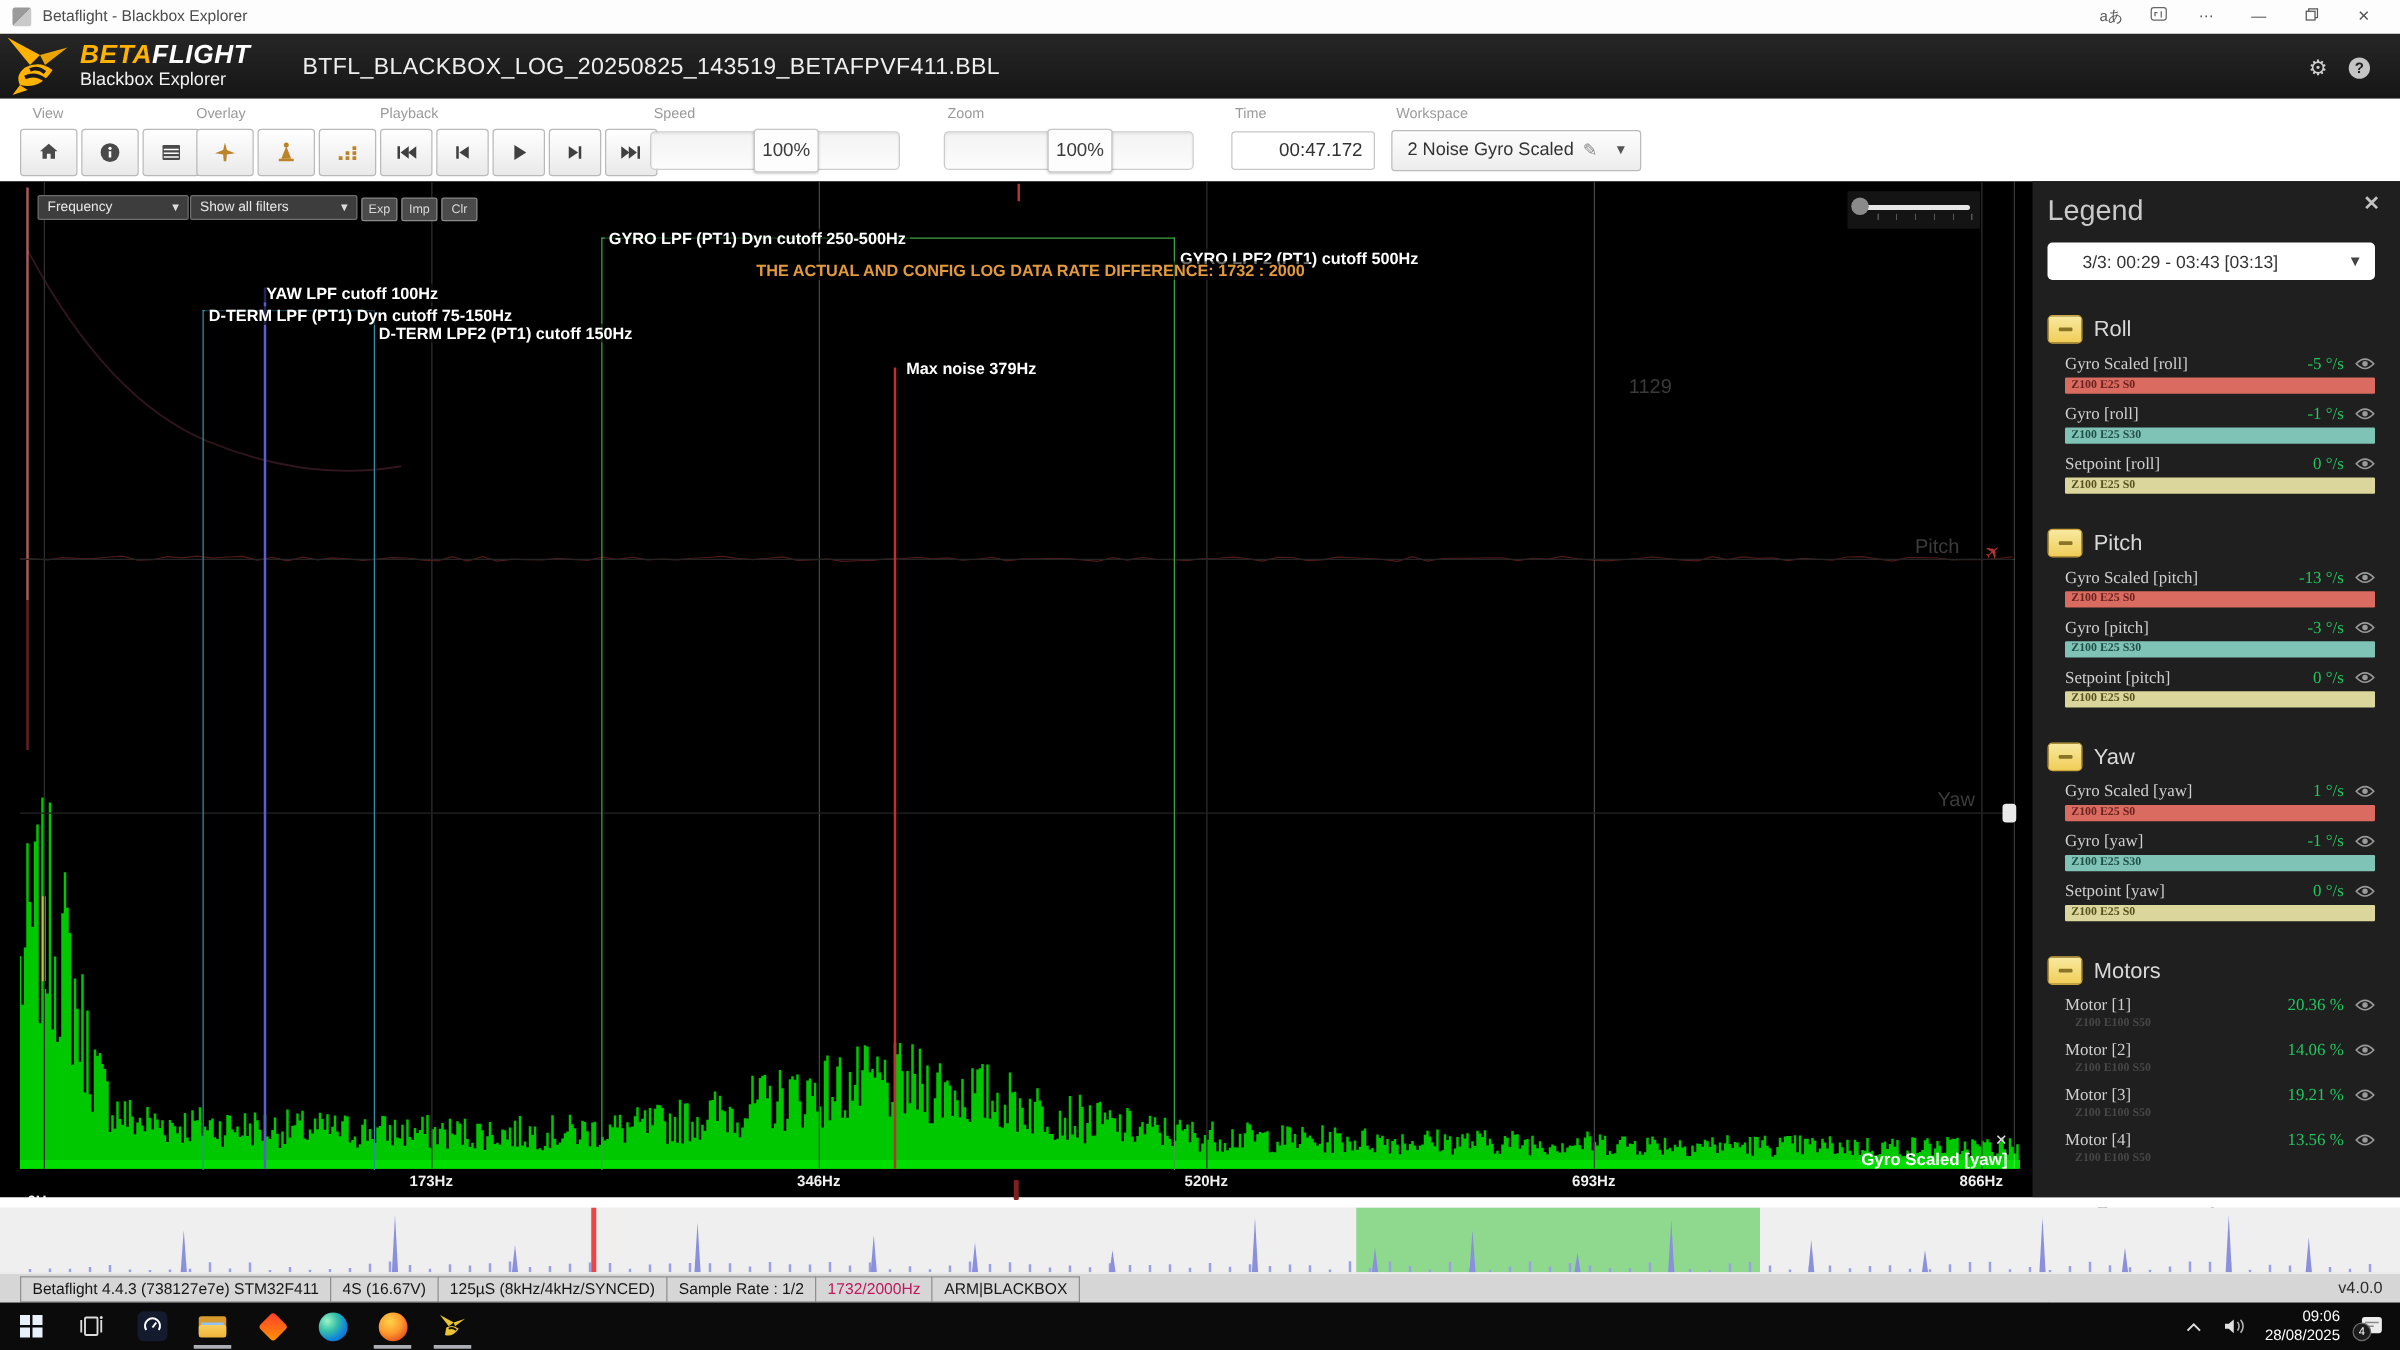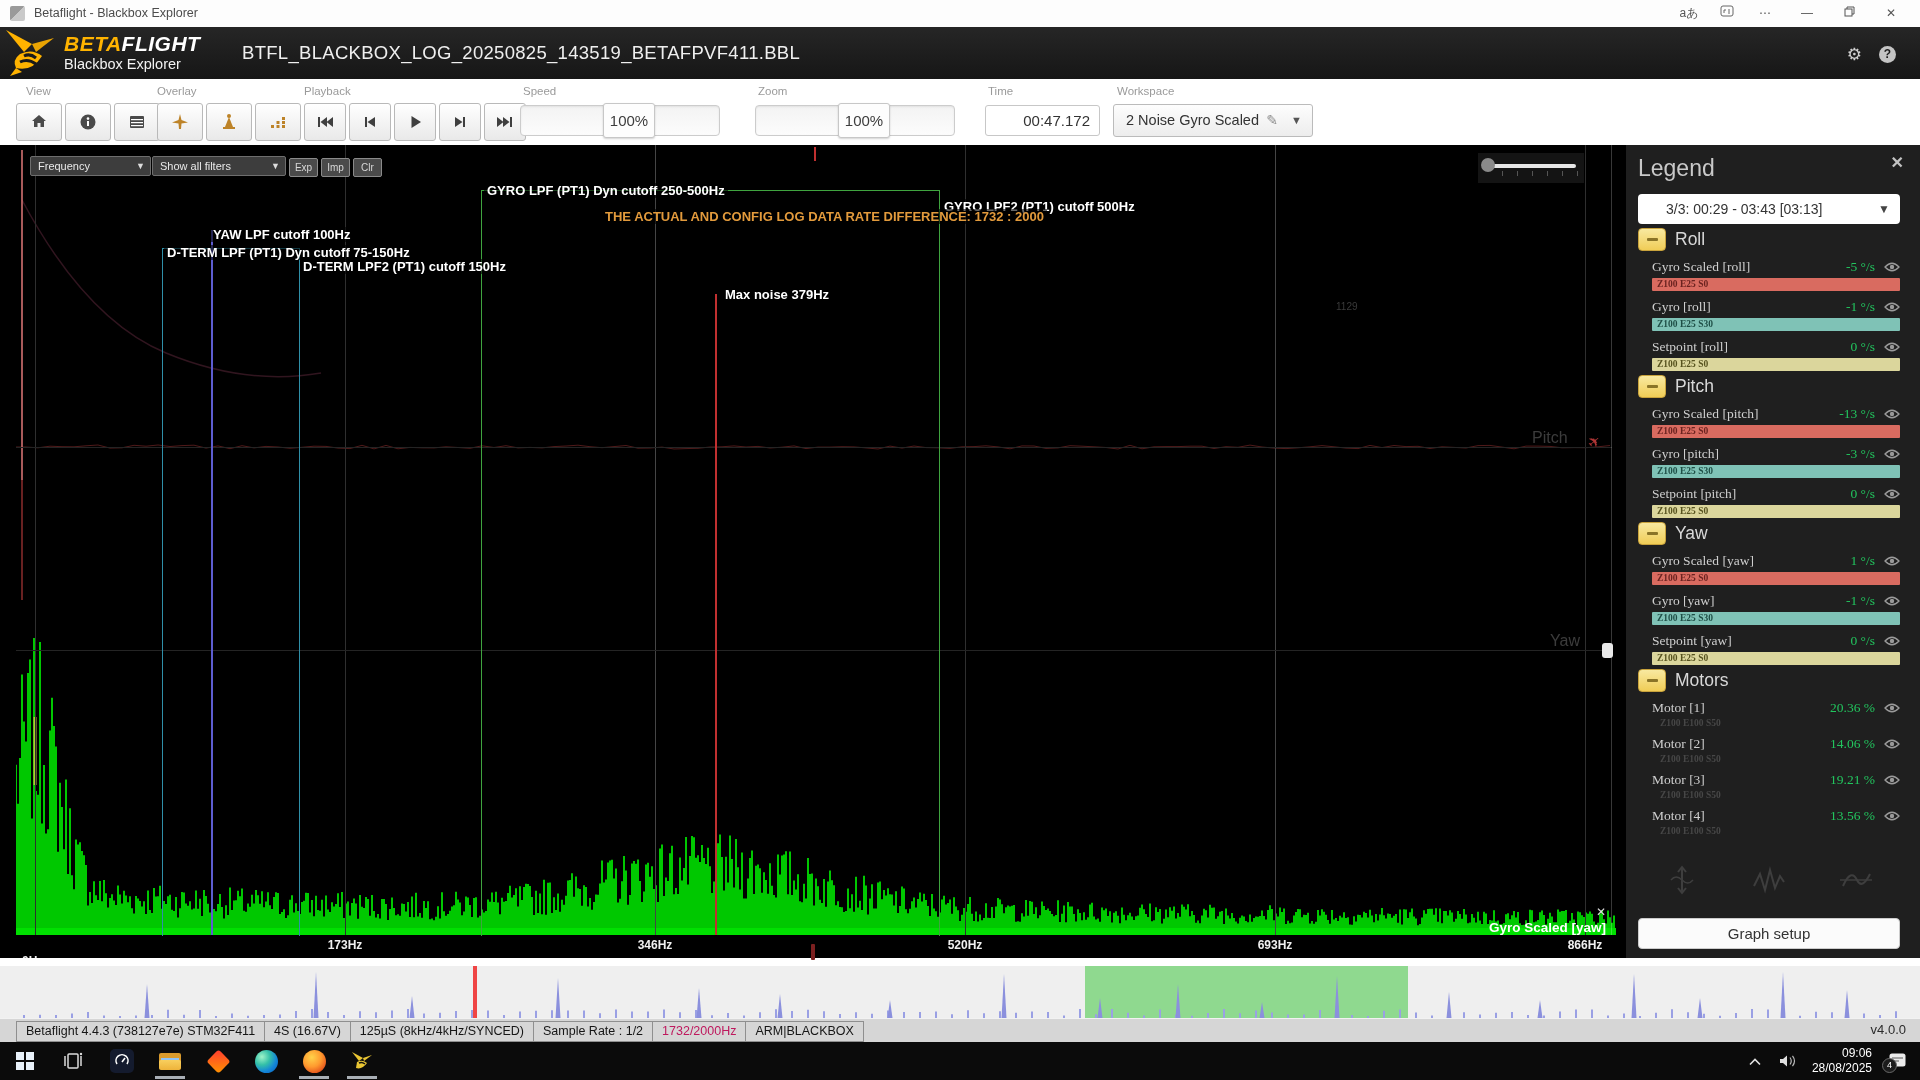--- a/index.html
+++ b/index.html
@@ -54,30 +54,30 @@
   .gbtn{position:absolute;top:13px;width:27px;height:17px;background:#4a4a4a;border:1px solid #8a8a8a;border-radius:2px;
         color:#d8d8d8;font-size:10px;text-align:center;line-height:17px;}
   .ann{position:absolute;white-space:nowrap;font-size:13px;font-weight:600;color:#fff;background:rgba(0,0,0,.6);
        padding:0 3px;z-index:6;}
   .ann-warn{color:#e29a3c;font-weight:bold;text-align:right;}
   .vline{position:absolute;width:2px;z-index:4;}
   .fbox{position:absolute;border:1px solid;border-bottom:none;z-index:3;}
   .rowlab{position:absolute;font-size:16px;color:#3c3c3c;z-index:2;}
   .tick{position:absolute;top:793px;font-size:12px;font-weight:600;color:#f0f0f0;white-space:nowrap;}
   #series-label{position:absolute;right:314px;top:775px;font-size:13.5px;font-weight:600;color:#fff;z-index:6;}
-  #faint-num{position:absolute;left:1303px;top:156px;font-size:10px;color:#3a3a3a;z-index:2;margin-left:33px;}
+  #faint-num{position:absolute;left:1303px;top:156px;font-size:16px;color:#3a3a3a;z-index:2;}
   
   #legend{position:absolute;left:1626px;top:0;width:294px;height:813px;background:#1f1f1f;box-sizing:border-box;
           padding:10px 20px 0 12px;color:#ccc;}
   #legend .lg-title{font-size:23px;color:#c9c9c9;}
   #legend .lg-close{position:absolute;right:16px;top:8px;font-size:16px;font-weight:bold;color:#c2c2c2;}
   .lg-select{position:relative;margin-top:12px;height:30px;background:#fff;border-radius:4px;color:#333;
              font-size:14px;line-height:30px;padding-left:28px;}
   .lg-select .caret{position:absolute;right:10px;color:#444;font-size:12px;}
-  .lg-group{margin-top:3px;}
+  .lg-group{margin-top:27px;}
   .lg-group-head{display:flex;align-items:center;gap:9px;height:24px;}
   .lg-collapse{width:26px;height:21px;border-radius:4px;background:linear-gradient(#f8e9a0,#f0cd57);
                border:1px solid #c9a33c;display:flex;align-items:center;justify-content:center;}
   .lg-collapse i{display:block;width:11px;height:3px;background:#8a7427;border-radius:1px;}
   .lg-group-name{font-size:17.5px;color:#d8d8d8;}
   .fields{margin-left:14px;}
   .lg-field{margin-top:7px;font-family:Liberation Serif, serif;}
   .lg-field .row{display:flex;align-items:center;height:17px;}
   .f-label{flex:1;font-size:13.5px;color:#cfcfcf;}
   .f-value{font-size:13.5px;color:#22c55e;margin-right:9px;}

